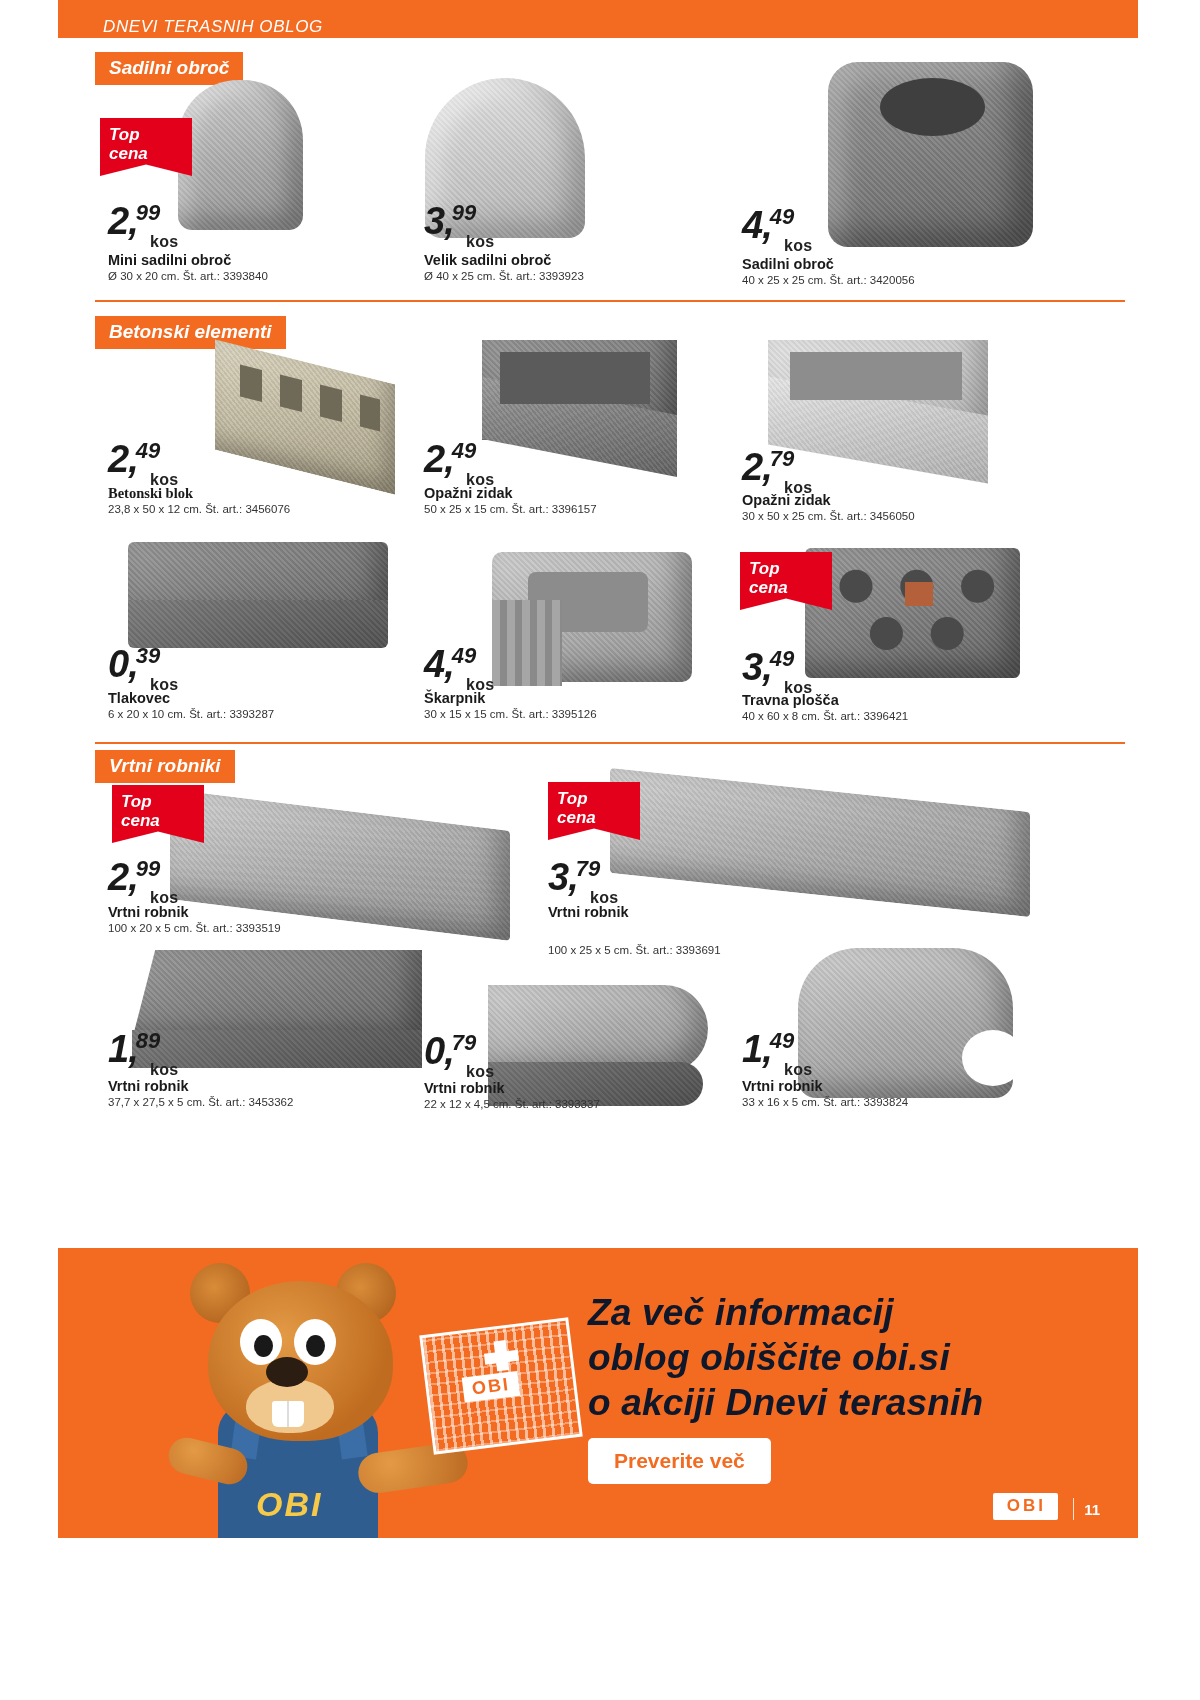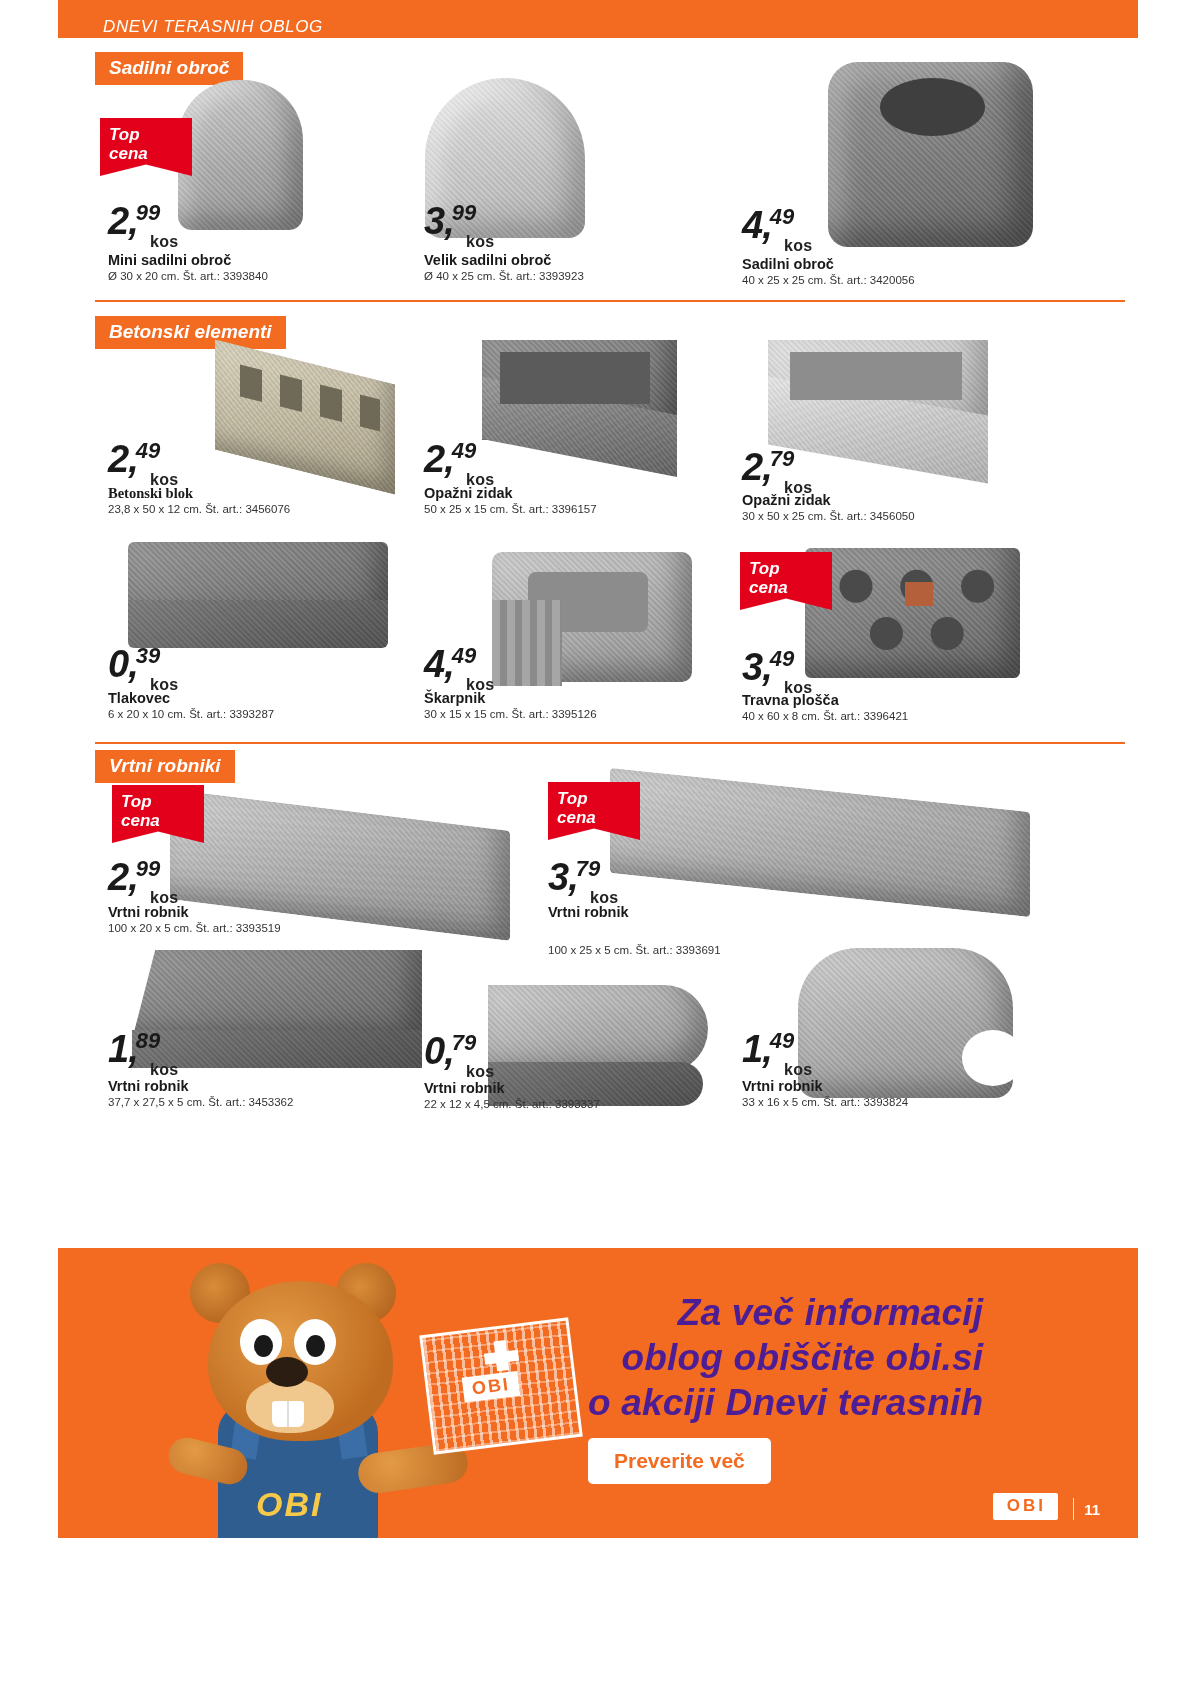--- a/index.html
+++ b/index.html
@@ -155,27 +155,26 @@
   
   .promo {
     position: absolute;
     left: 58px; top: 1248px; width: 1080px; height: 290px;
     background: #f36b21;
     overflow: hidden;
   }
   .promo-text {
     position: absolute;
     left: 530px; top: 42px;
-    color: #4c1d95;
+    color: #0f172a;
     font-weight: bold;
     font-style: italic;
     font-size: 37px;
     line-height: 45px;
     letter-spacing: .2px;
-    text-align: right;
   }
   .promo-btn {
     position: absolute;
     left: 530px; top: 190px;
     background: #fff;
     color: #f36b21;
     font-weight: bold;
     font-size: 21px;
     padding: 11px 26px;
     border-radius: 5px;

